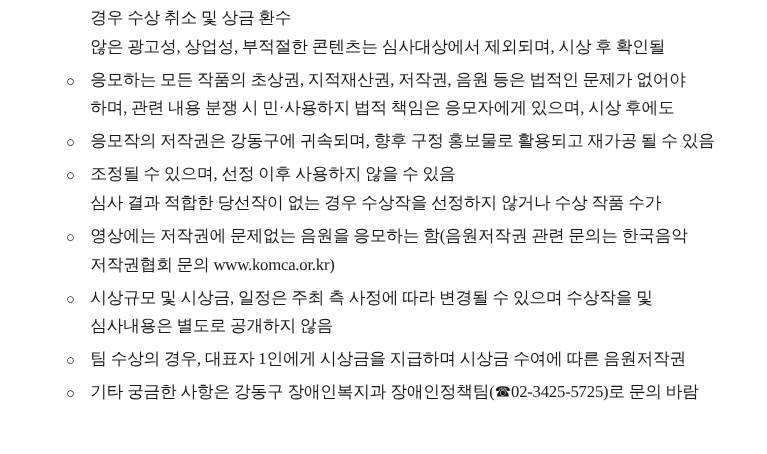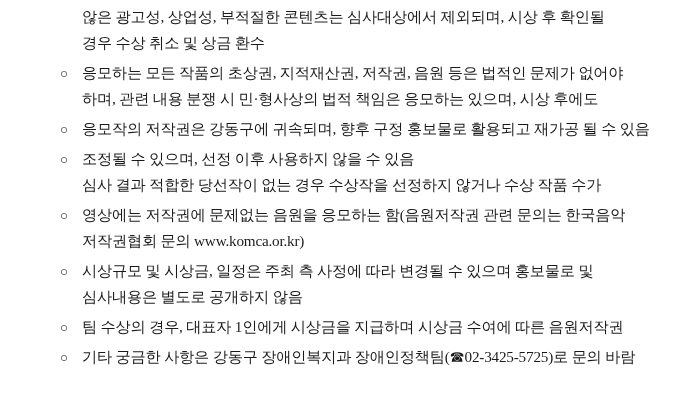--- a/index.html
+++ b/index.html
@@ -55,28 +55,28 @@
     text-indent: 0;
   }
 </style>
 </head>
 <body>
 
 <div class="doc">
   <ul class="bullet-list">
 
     <li class="bullet-item no-marker">
+      <div class="para continuation">경우 수상 취소 및 상금 환수</div>
       <div class="para">않은 광고성, 상업성, 부적절한 콘텐츠는 심사대상에서 제외되며, 시상 후 확인될</div>
-      <div class="para continuation">경우 수상 취소 및 상금 환수</div>
     </li>
 
     <li class="bullet-item">
       <span class="marker">○</span>
       <div class="para">응모하는 모든 작품의 초상권, 지적재산권, 저작권, 음원 등은 법적인 문제가 없어야</div>
-      <div class="para continuation">하며, 관련 내용 분쟁 시 민·형사상의 법적 책임은 응모하는 있으며, 시상 후에도</div>
+      <div class="para continuation">하며, 관련 내용 분쟁 시 민·사용하지 법적 책임은 응모자에게 있으며, 시상 후에도</div>
     </li>
 
     <li class="bullet-item">
       <span class="marker">○</span>
       <div class="para">응모작의 저작권은 강동구에 귀속되며, 향후 구정 홍보물로 활용되고 재가공 될 수 있음</div>
     </li>
 
     <li class="bullet-item">
       <span class="marker">○</span>
       <div class="para continuation">조정될 수 있으며, 선정 이후 사용하지 않을 수 있음</div>
@@ -84,21 +84,21 @@
     </li>
 
     <li class="bullet-item">
       <span class="marker">○</span>
       <div class="para">영상에는 저작권에 문제없는 음원을 응모하는 함(음원저작권 관련 문의는 한국음악</div>
       <div class="para continuation">저작권협회 문의 www.komca.or.kr)</div>
     </li>
 
     <li class="bullet-item">
       <span class="marker">○</span>
-      <div class="para">시상규모 및 시상금, 일정은 주최 측 사정에 따라 변경될 수 있으며 홍보물로 및</div>
+      <div class="para">시상규모 및 시상금, 일정은 주최 측 사정에 따라 변경될 수 있으며 수상작을 및</div>
       <div class="para continuation">심사내용은 별도로 공개하지 않음</div>
     </li>
 
     <li class="bullet-item">
       <span class="marker">○</span>
       <div class="para">팀 수상의 경우, 대표자 1인에게 시상금을 지급하며 시상금 수여에 따른 음원저작권</div>
     </li>
 
     <li class="bullet-item">
       <span class="marker">○</span>

